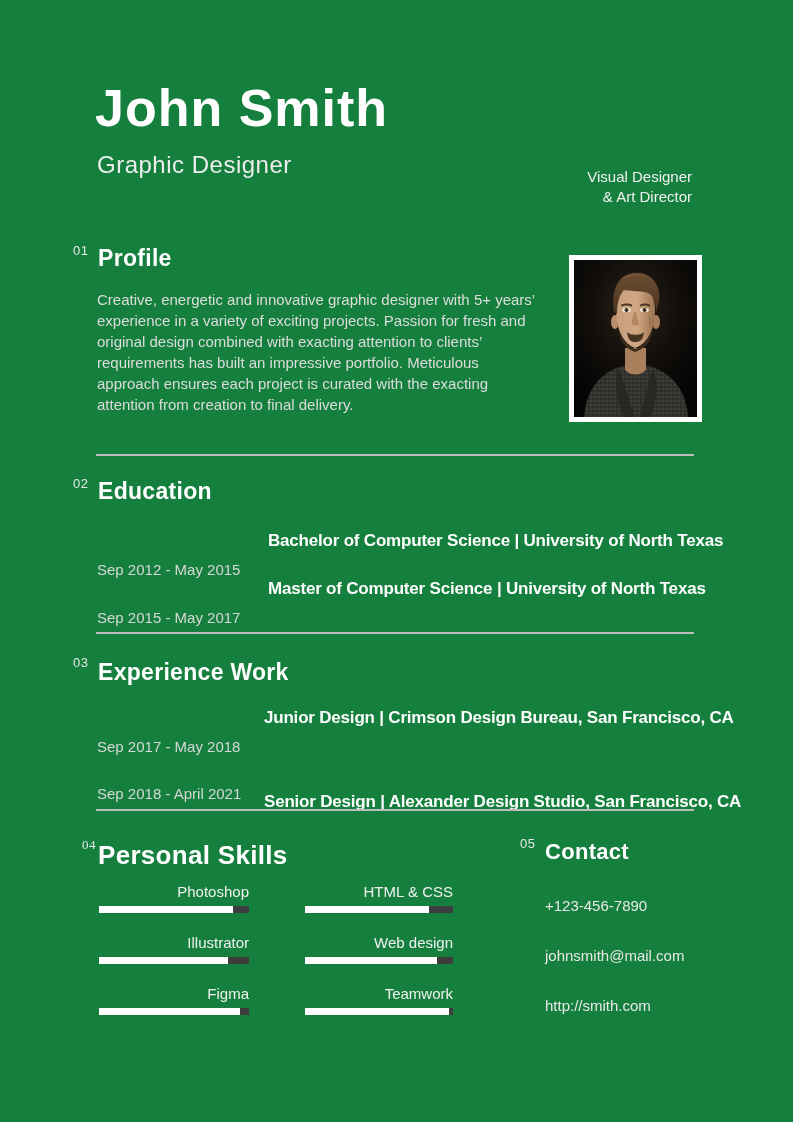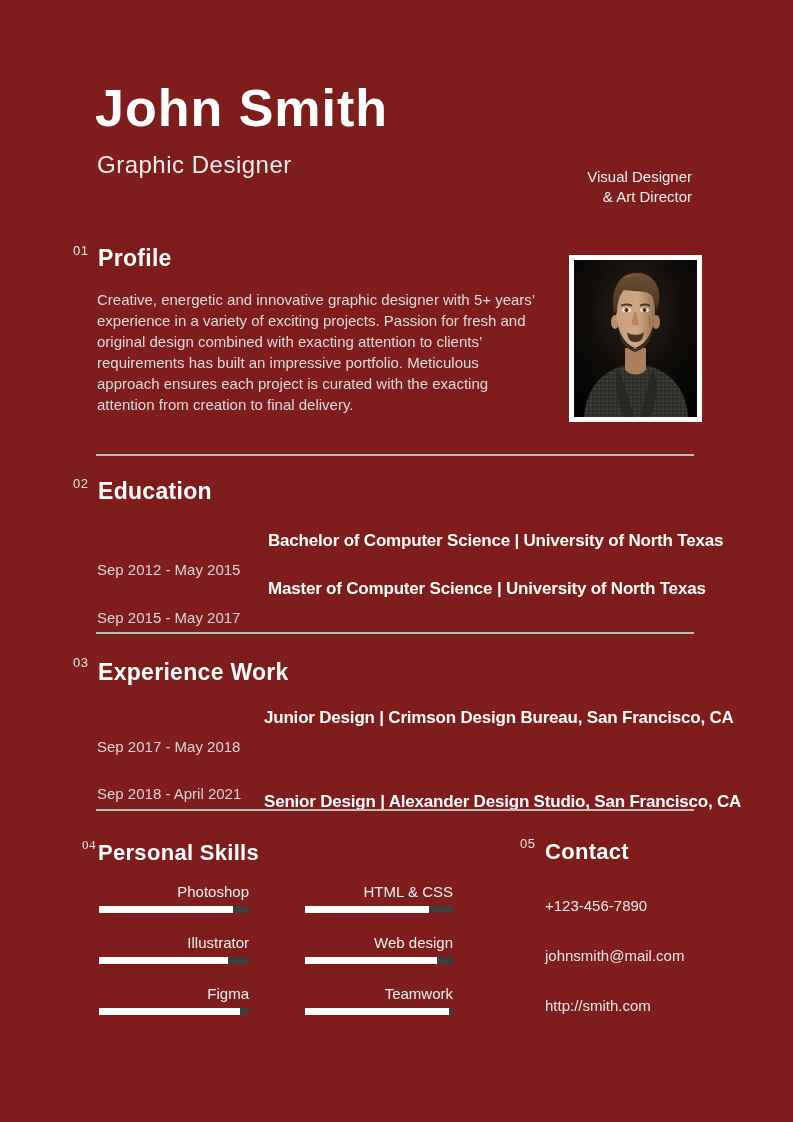--- a/index.html
+++ b/index.html
@@ -1,20 +1,20 @@
 <!DOCTYPE html>
 <html><head>
 <meta charset="utf-8">
 <style>
   html, body { margin: 0; padding: 0; background: #151515; }
   .page {
     position: relative;
     width: 793px;
     height: 1122px;
-    background: #7f1d1d;
+    background: #15803d;
     overflow: hidden;
     font-family: "Liberation Sans", "DejaVu Sans", sans-serif;
     color: #e6e6e6;
   }
   .abs { position: absolute; }
 
   
   .name {
     left: 95px; top: 78px;
     font-size: 52px; font-weight: 700; letter-spacing: 1px;
@@ -177,21 +177,21 @@
   <div class="abs sec-title" style="left:98px; top:659px;text-align:center;">Experience Work</div>
 
   <div class="abs row-dates" style="left:97px; top:708px;">Sep 2017 - May 2018</div>
   <div class="abs row-desc" style="left:264px; top:708px;">Junior Design | Crimson Design Bureau, San Francisco, CA</div>
   <div class="abs row-dates" style="left:97px; top:755px;">Sep 2018 - April 2021</div>
   <div class="abs row-desc" style="left:264px; top:792px;">Senior Design | Alexander Design Studio, San Francisco, CA</div>
 
   <div class="abs divider" style="top:809px;"></div>
 
   <div class="abs sec-num" style="left:82px; top:837px;font-family:Liberation Serif, serif;">04</div>
-  <div class="abs sec-title" style="left:98px; top:840px; font-size:22px;">Personal Skills</div>
+  <div class="abs sec-title" style="left:98px; top:840px; font-size:26px;">Personal Skills</div>
 
   <div class="skill-col col-a">
     <div class="skill-item">
       <div class="skill-label">Photoshop</div>
       <div class="skill-track">
         <div class="skill-fill" style="width: 89%;"></div>
       </div>
     </div>
     <div class="skill-item">
       <div class="skill-label">Illustrator</div>

